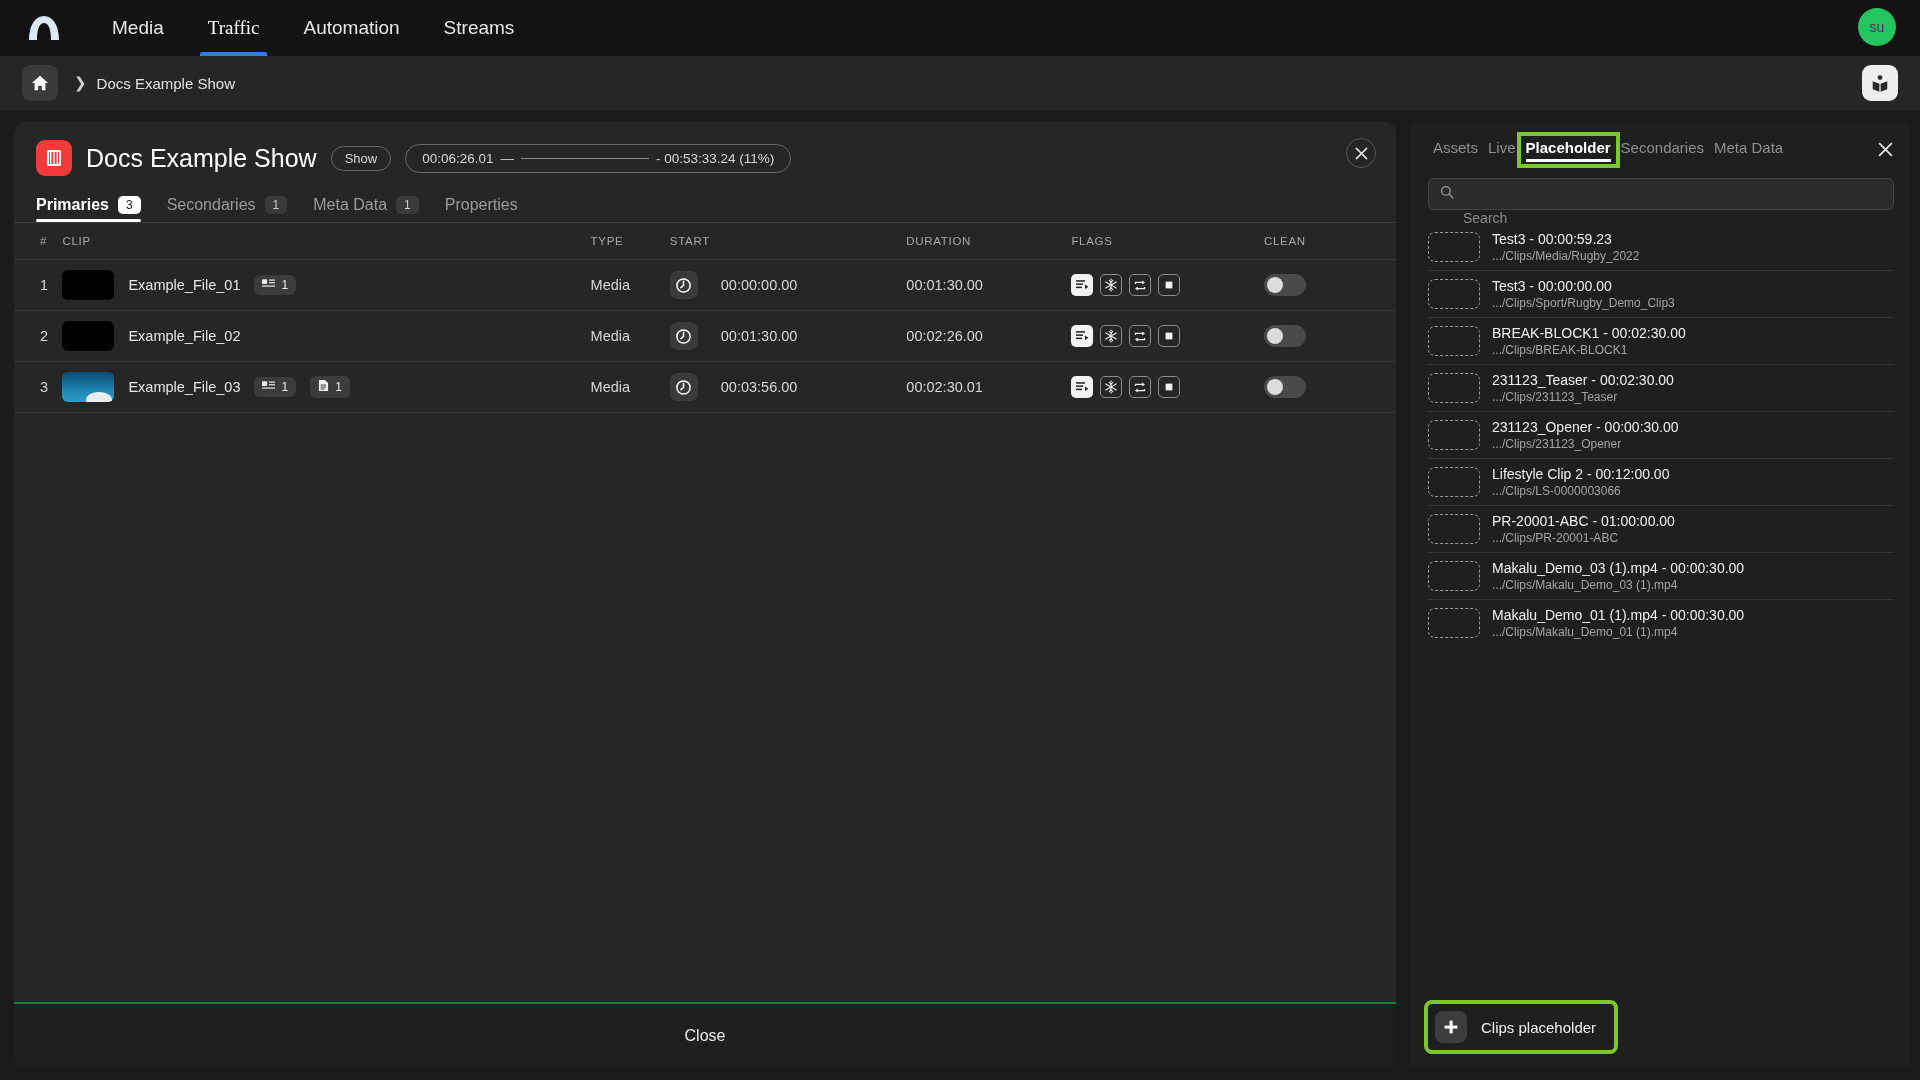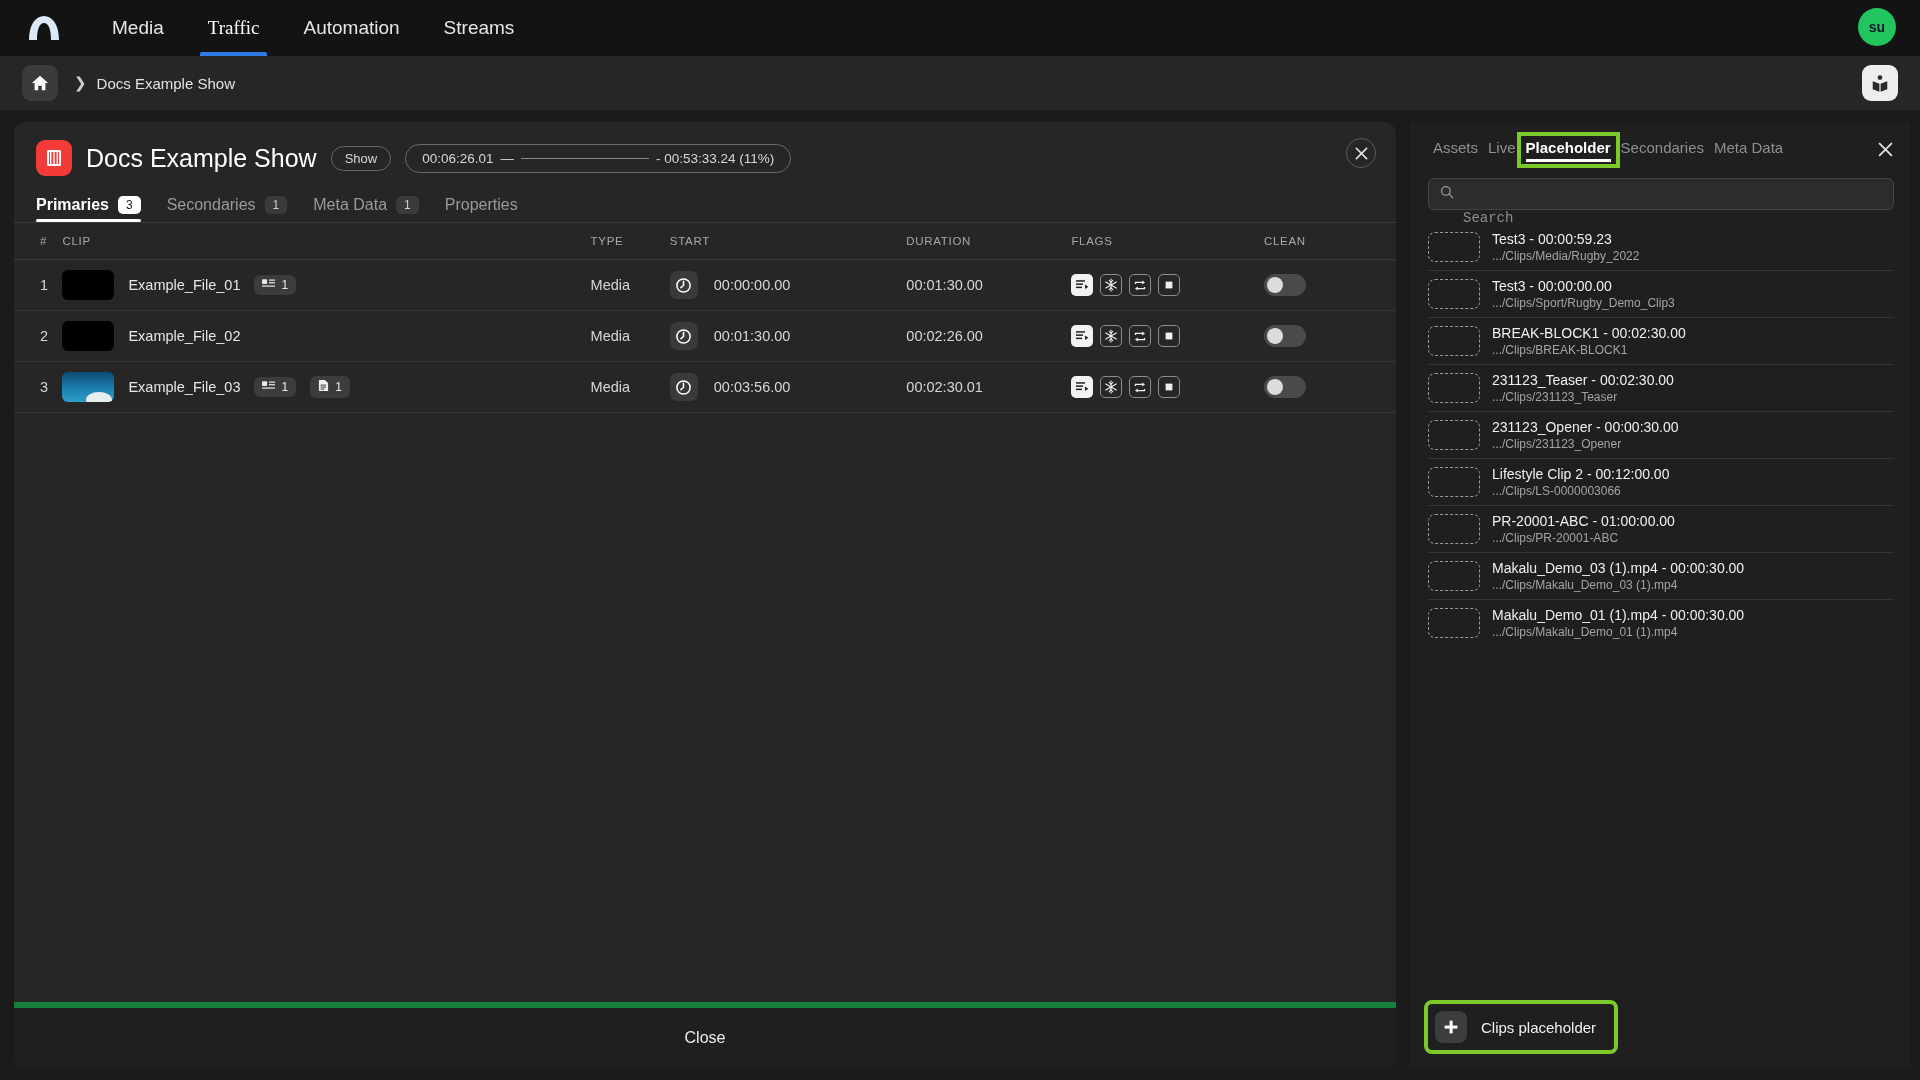--- a/index.html
+++ b/index.html
@@ -40,25 +40,24 @@
     height: 4px;
     border-radius: 2px 2px 0 0;
     background: #2e7ce4;
   }
   .avatar {
     position: absolute;
     right: 24px; top: 8px;
     width: 38px; height: 38px;
     border-radius: 50%;
     background: #22c55e;
-    color: #0f172a;
+    color: #701a75;
     font-size: 14px;
     display: flex; align-items: center; justify-content: center;
     cursor: pointer;
-    font-weight: bold;
   }
 
   
   .crumbbar {
     height: 54px;
     background: #262626;
     display: flex;
     align-items: center;
     padding: 0 22px;
     position: relative;
@@ -198,21 +197,21 @@
     width: 26px; height: 16px; border-radius: 50%;
     background: #e9eef0;
   }
   .clip-name { font-size: 14.5px; color: #e6e6e6; white-space: nowrap; }
   .chip {
     display: inline-flex; align-items: center; gap: 6px;
     background: #3c3c3c; border-radius: 6px;
     padding: 3px 8px; font-size: 12px; color: #e8e8e8;
     cursor: pointer;
   }
-  .start-cell { display: flex; align-items: center; gap: 16px; }
+  .start-cell { display: flex; align-items: center; gap: 23px; }
   .clock-box {
     width: 28px; height: 28px; border-radius: 7px;
     background: #3a3a3a;
     display: flex; align-items: center; justify-content: center;
     flex: none; cursor: pointer;
   }
   .flags-cell { display: flex; align-items: center; gap: 7px; }
   .flag {
     width: 22px; height: 22px; border-radius: 5px;
     display: flex; align-items: center; justify-content: center;
@@ -225,21 +224,21 @@
     width: 42px; height: 22px; border-radius: 11px;
     background: #4a4a4a; position: relative; cursor: pointer;
   }
   .toggle .knob {
     position: absolute; top: 3px; left: 3px;
     width: 16px; height: 16px; border-radius: 50%;
     background: #dcdcdc;
   }
   .dialog-footer {
     height: 66px;
-    border-top: 6px solid #15803d;
+    border-top: 2px solid #15803d;
     display: flex; align-items: center; justify-content: center;
     background: #1f1f1f;
   }
   .close-link { font-size: 16px; color: #ededed; cursor: pointer; }
 
   
   .library {
     width: 500px;
     background: #1f1f1f;
     display: flex; flex-direction: column;
@@ -272,21 +271,21 @@
     background: #2c2c2c;
     border: 1px solid #444;
     border-radius: 6px;
     display: flex; align-items: center; gap: 9px;
     padding: 0 11px;
   }
   .search-box input {
     flex: 1;
     background: transparent; border: none; outline: none;
     color: #c4b5fd; font-size: 14px;
-    font-family: Liberation Mono, monospace;
+    font-family: Liberation Sans, sans-serif;
     margin-top: 47px;
   }
   .search-box input::placeholder { color: #8c8c8c; }
   .lib-list { margin-top: 14px; overflow-y: auto; flex: 1; padding: 0 6px; }
   .lib-item {
     display: flex; align-items: center; gap: 12px;
     padding: 7px 0;
     cursor: pointer;
   }
   .lib-item + .lib-item { border-top: 1px solid #343434; }

